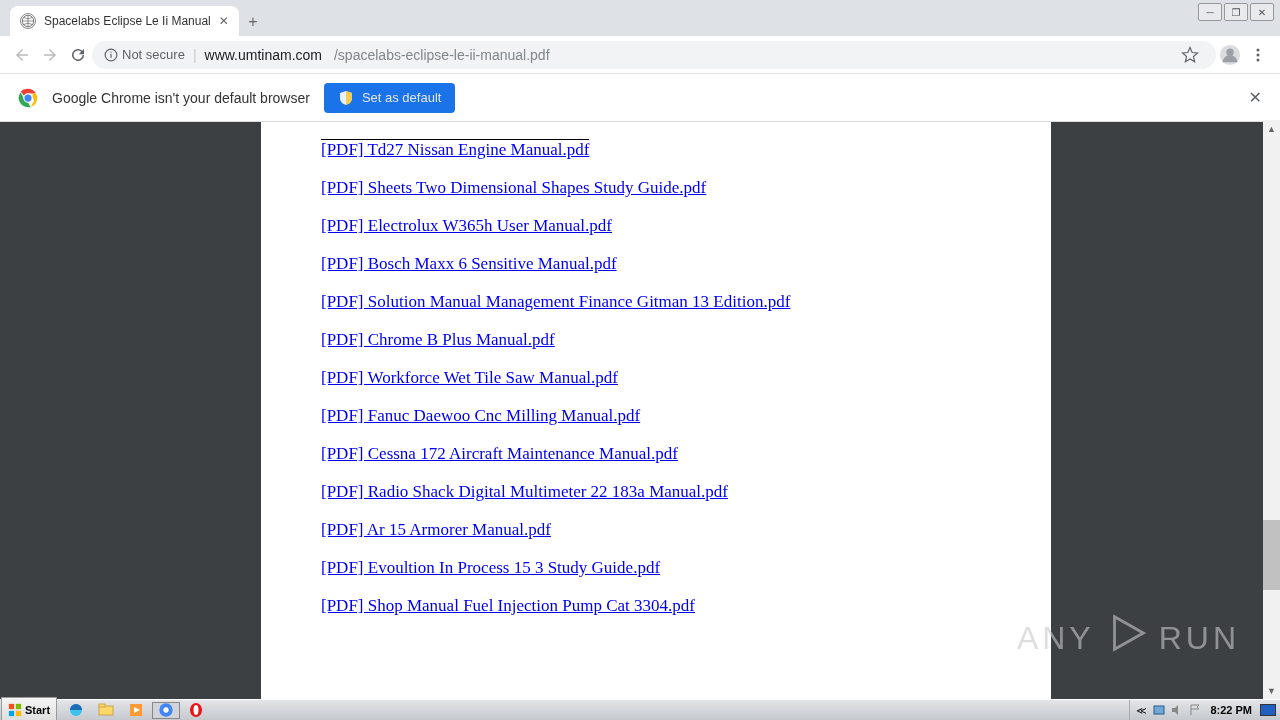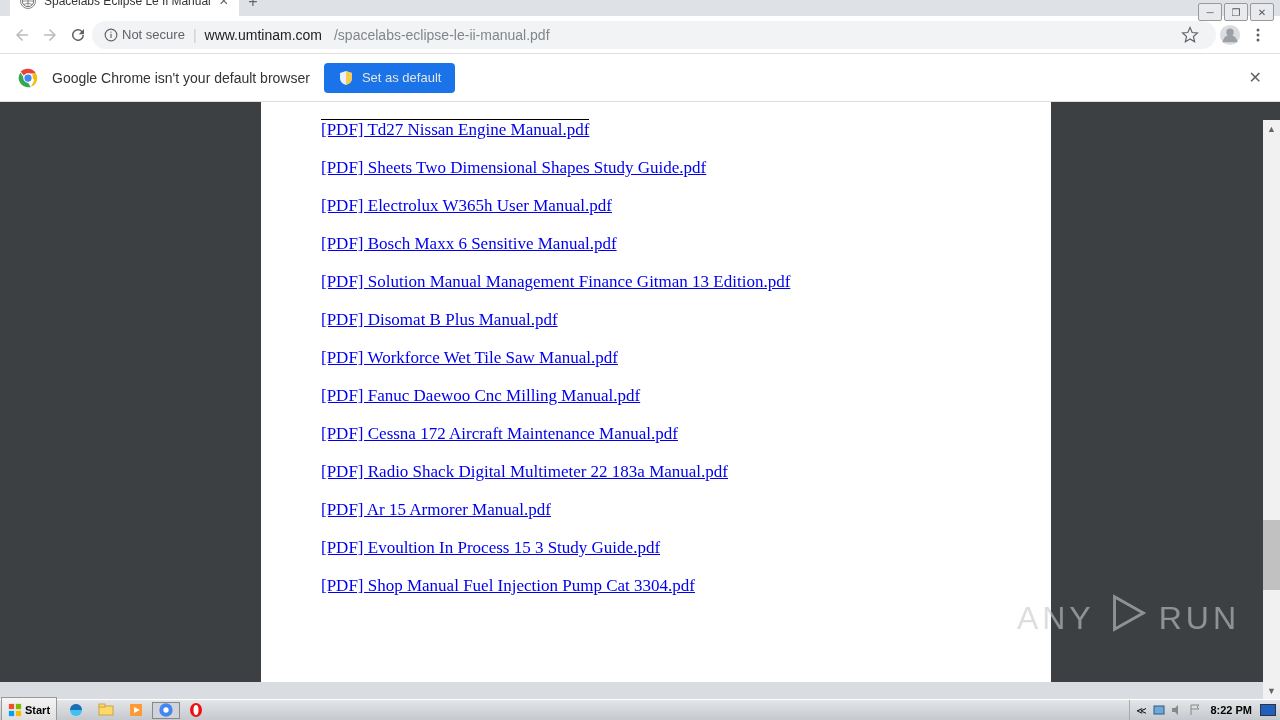--- a/index.html
+++ b/index.html
@@ -1,19 +1,19 @@
 <!DOCTYPE html>
 <html><head>
 <meta charset="utf-8">
 <style>
 * { margin: 0; padding: 0; box-sizing: border-box; }
 body { font-family: Arial, sans-serif; width: 1280px; height: 720px; overflow: hidden; background: #d9dde2; position: relative; }
 
 
-.tab-bar { height: 16px; background: #dee1e6; display: flex; align-items: flex-end; padding-left: 10px; text-align: right; }
+.tab-bar { height: 36px; background: #dee1e6; display: flex; align-items: flex-end; padding-left: 10px; text-align: right; }
 .tab { background: #fff; height: 30px; display: flex; align-items: center; padding: 0 10px; border-radius: 8px 8px 0 0; min-width: 210px; gap: 8px; font-size: 12px; color: #333; }
 .tab-favicon { width: 16px; height: 16px; border-radius: 50%; border: 1px solid #888; display: flex; align-items: center; justify-content: center; font-size: 10px; }
 .tab-close { color: #666; cursor: pointer; }
 .new-tab { width: 28px; height: 28px; display: flex; align-items: center; justify-content: center; color: #666; font-size: 16px; cursor: pointer; }
 .window-controls { position: absolute; top: 3px; right: 6px; display: flex; gap: 2px; }
 .win-btn { width: 24px; height: 18px; border: 1px solid #999; background: #e8eaed; display: flex; align-items: center; justify-content: center; font-size: 10px; color: #555; border-radius: 2px; }
 
 
 .addr-bar { height: 38px; background: #fff; display: flex; align-items: center; padding: 0 8px; border-bottom: 1px solid #e0e0e0; }
 .nav-btn { width: 28px; height: 28px; display: flex; align-items: center; justify-content: center; color: #5f6368; border-radius: 50%; }
@@ -160,21 +160,21 @@
 </div>
 
 <div class="viewport">
   <div class="page">
     <ul class="link-list">
         <li><a href="#">[PDF] Td27 Nissan Engine Manual.pdf</a></li>
         <li><a href="#">[PDF] Sheets Two Dimensional Shapes Study Guide.pdf</a></li>
         <li><a href="#">[PDF] Electrolux W365h User Manual.pdf</a></li>
         <li><a href="#">[PDF] Bosch Maxx 6 Sensitive Manual.pdf</a></li>
         <li><a href="#">[PDF] Solution Manual Management Finance Gitman 13 Edition.pdf</a></li>
-        <li><a href="#">[PDF] Disomat B Plus Manual.pdf</a></li>
+        <li><a href="#">[PDF] Chrome B Plus Manual.pdf</a></li>
         <li><a href="#">[PDF] Workforce Wet Tile Saw Manual.pdf</a></li>
         <li><a href="#">[PDF] Fanuc Daewoo Cnc Milling Manual.pdf</a></li>
         <li><a href="#">[PDF] Cessna 172 Aircraft Maintenance Manual.pdf</a></li>
         <li><a href="#">[PDF] Radio Shack Digital Multimeter 22 183a Manual.pdf</a></li>
         <li><a href="#">[PDF] Ar 15 Armorer Manual.pdf</a></li>
         <li><a href="#">[PDF] Evoultion In Process 15 3 Study Guide.pdf</a></li>
         <li><a href="#">[PDF] Shop Manual Fuel Injection Pump Cat 3304.pdf</a></li>
       </ul>
   </div>
   <div class="watermark">

